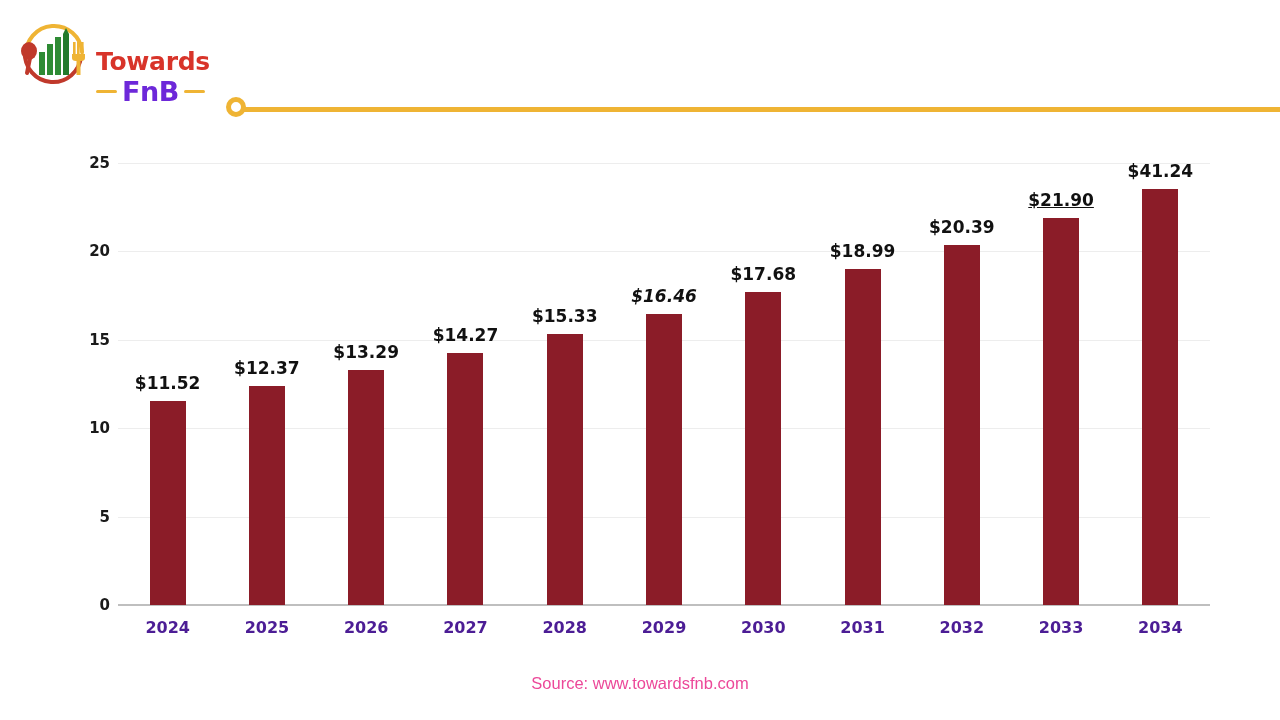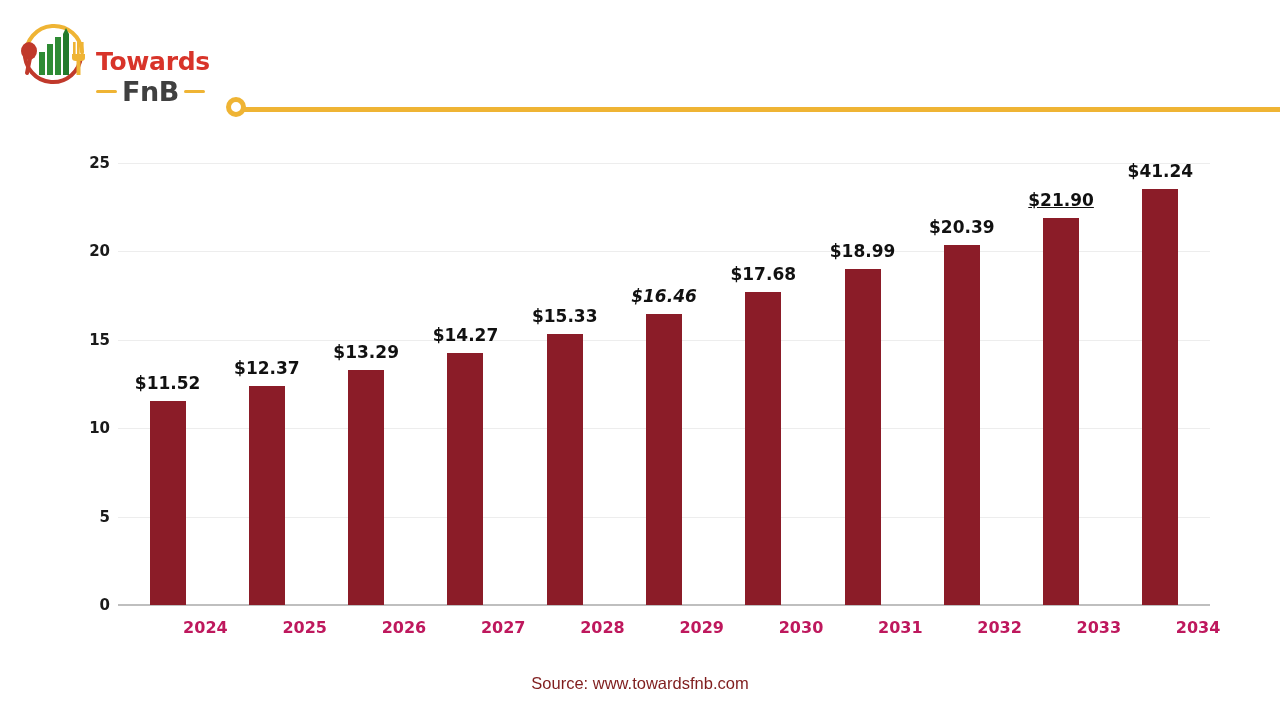--- a/index.html
+++ b/index.html
@@ -16,21 +16,21 @@
   .logo-mark { position:absolute; left:0px; top:6px; width:80px; height:70px; }
   .logo-text { position:absolute; left:82px; top:10px; width:140px; height:62px;margin-top:26px; }
   .logo-towards {
     font-family:"DejaVu Sans", sans-serif; font-weight:700; font-size:25px;
     color:#d8342a; letter-spacing:-0.3px; line-height:28px;
   }
   .logo-fnb-row { display:flex; align-items:center; gap:5px; margin-top:1px; }
   .logo-dash { width:21px; height:3px; background:#efb434; border-radius:2px; }
   .logo-fnb {
     font-family:"DejaVu Sans", sans-serif; font-weight:700; font-size:27px;
-    color:#404040; line-height:29px; letter-spacing:-0.5px;
+    color:#6d28d9; line-height:29px; letter-spacing:-0.5px;
   }
 
   
   .chart-title {
     position:absolute; left:240px; top:34px; width:1000px;
     text-align:center;
     font-family:"DejaVu Sans", sans-serif;
     font-weight:700; font-size:27px; color:#141414;
     letter-spacing:-0.4px; white-space:nowrap;
   }
@@ -62,28 +62,28 @@
   .bar-group { position:absolute; bottom:0; width:36px; }
   .bar { position:absolute; bottom:0; left:0; width:36px; background:#8b1c28; }
   .bar-label {
     position:absolute; left:-42px; width:120px; text-align:center;
     font-family:"DejaVu Sans", sans-serif; font-weight:700;
     font-size:17px; color:#111; white-space:nowrap;
   }
 
   .xticks { position:absolute; left:118px; top:618px; width:1092px; height:26px; }
   .xtick {
-    position:absolute; width:120px; text-align:right;
+    position:absolute; width:120px; text-align:center;
     font-family:"DejaVu Sans", sans-serif; font-weight:700;
-    font-size:16px; color:#be185d;
+    font-size:16px; color:#4c1d95;
   }
 
   .source {
     position:absolute; left:0; top:674px; width:1280px; text-align:center;
-    font-family:"Liberation Sans", sans-serif; font-size:16.5px; color:#7f1d1d;
+    font-family:"Liberation Sans", sans-serif; font-size:16.5px; color:#ec4899;
   }
 </style>
 </head>
 <body>
 
 <div id="page">
 
   <div class="logo-block">
     <div class="logo-mark">
       <svg width="80" height="70" viewBox="0 0 80 70" xmlns="http://www.w3.org/2000/svg">

